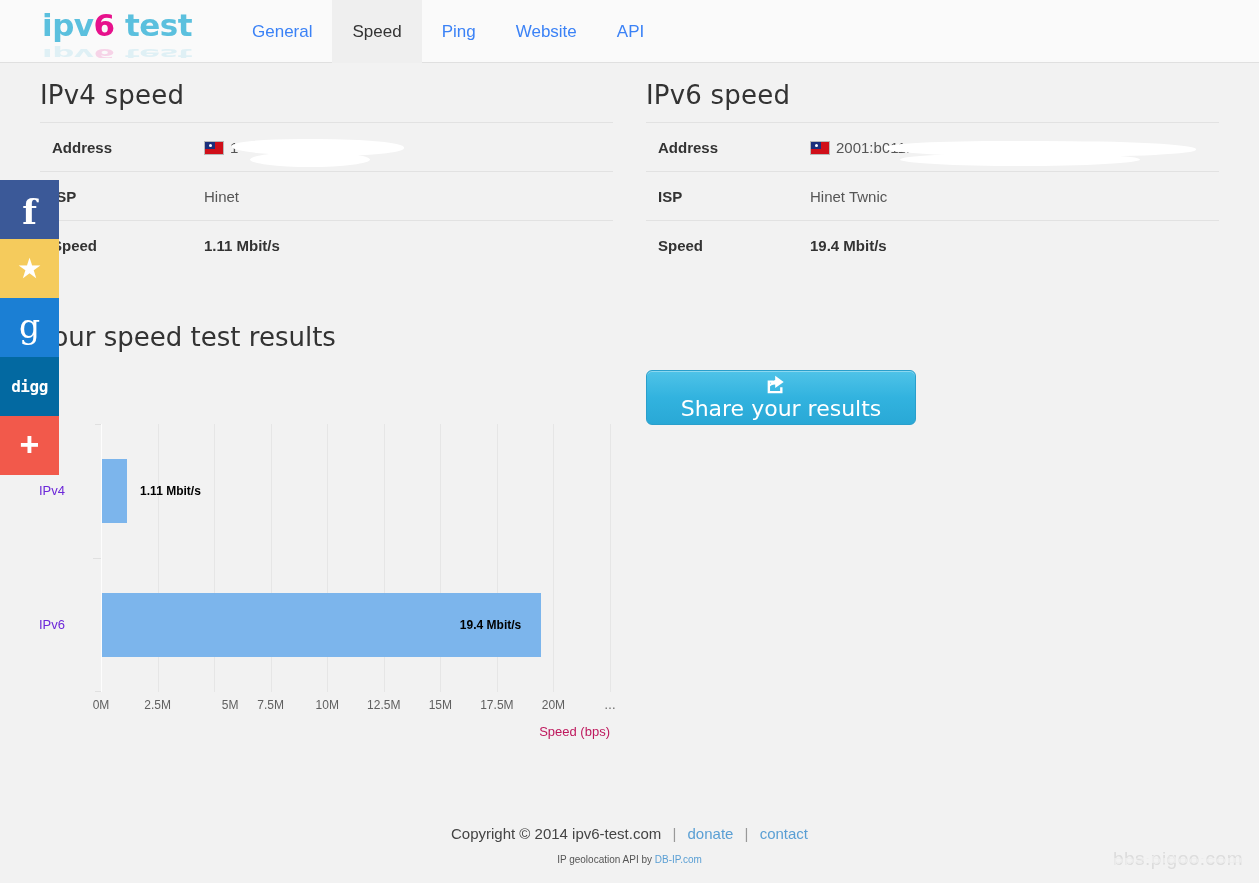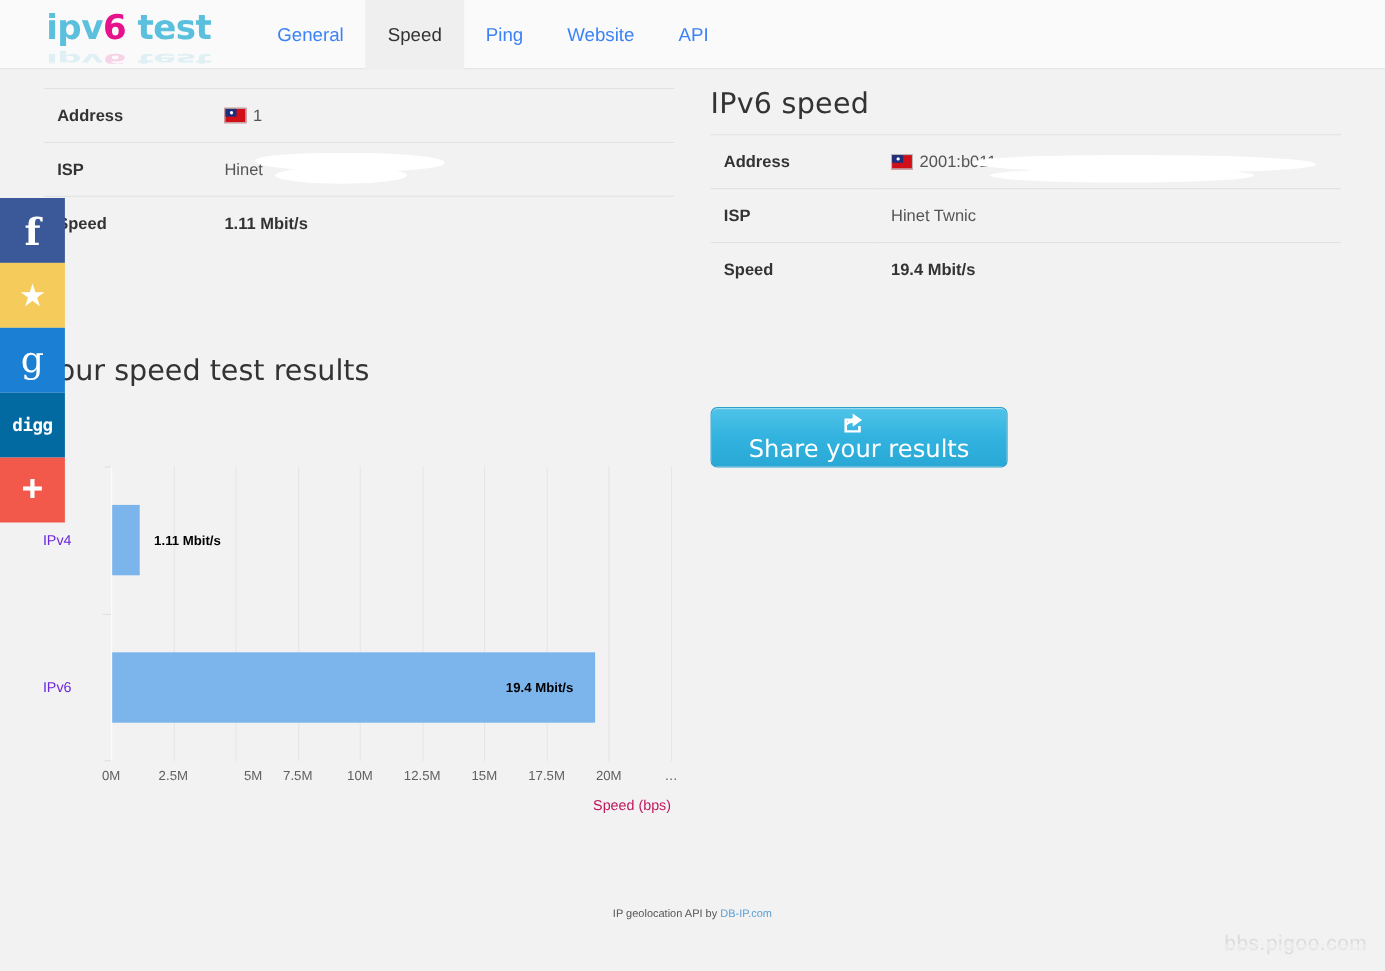--- a/index.html
+++ b/index.html
@@ -386,20 +386,21 @@
   <nav class="nav">
     <div class="nav-item">General</div>
     <div class="nav-item active">Speed</div>
     <div class="nav-item">Ping</div>
     <div class="nav-item">Website</div>
     <div class="nav-item">API</div>
   </nav>
 </div>
 
 <section class="panel left">
+  <h2>IPv4 speed</h2>
   <table class="info">
     <tbody>
         <tr>
       <td class="k">Address</td>
       <td class="v">
         <span class="flag"><span class="canton"></span><span class="sun"></span></span><span class="addr-text">1</span>
       </td>
     </tr>
     <tr>
       <td class="k">ISP</td>
@@ -498,19 +499,26 @@
   </div>
   <div class="social-btn s-digg">
     <span class="glyph-digg">digg</span>
   </div>
   <div class="social-btn s-plus">
     <span class="glyph-plus">+</span>
   </div>
 </div>
 
 <footer class="footer">
+  <div class="line1">
+    <span>Copyright © 2014 ipv6-test.com</span>
+    <span class="sep">|</span>
+    <a>donate</a>
+    <span class="sep">|</span>
+    <a>contact</a>
+  </div>
   <div class="line2">
     <span>IP geolocation API by </span><a>DB-IP.com</a>
   </div>
 </footer>
 
 <div class="watermark">bbs.pigoo.com</div>
 <div class="watermark-reflect">bbs.pigoo.com</div>
 
 </body></html>

